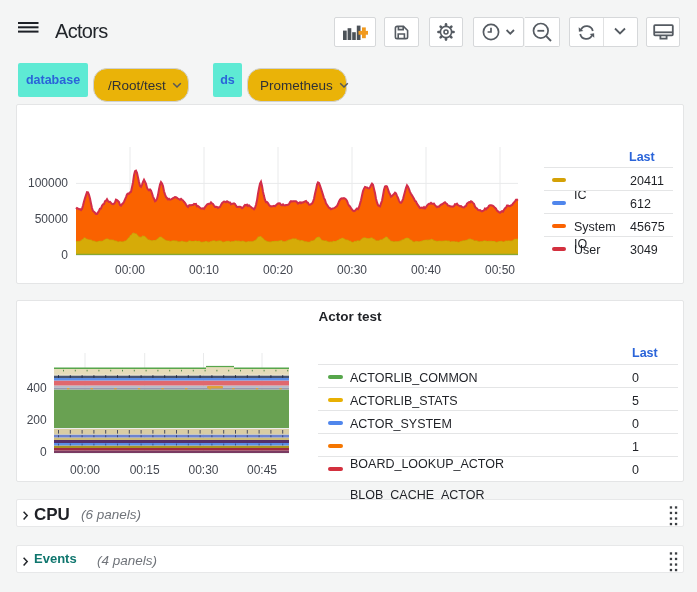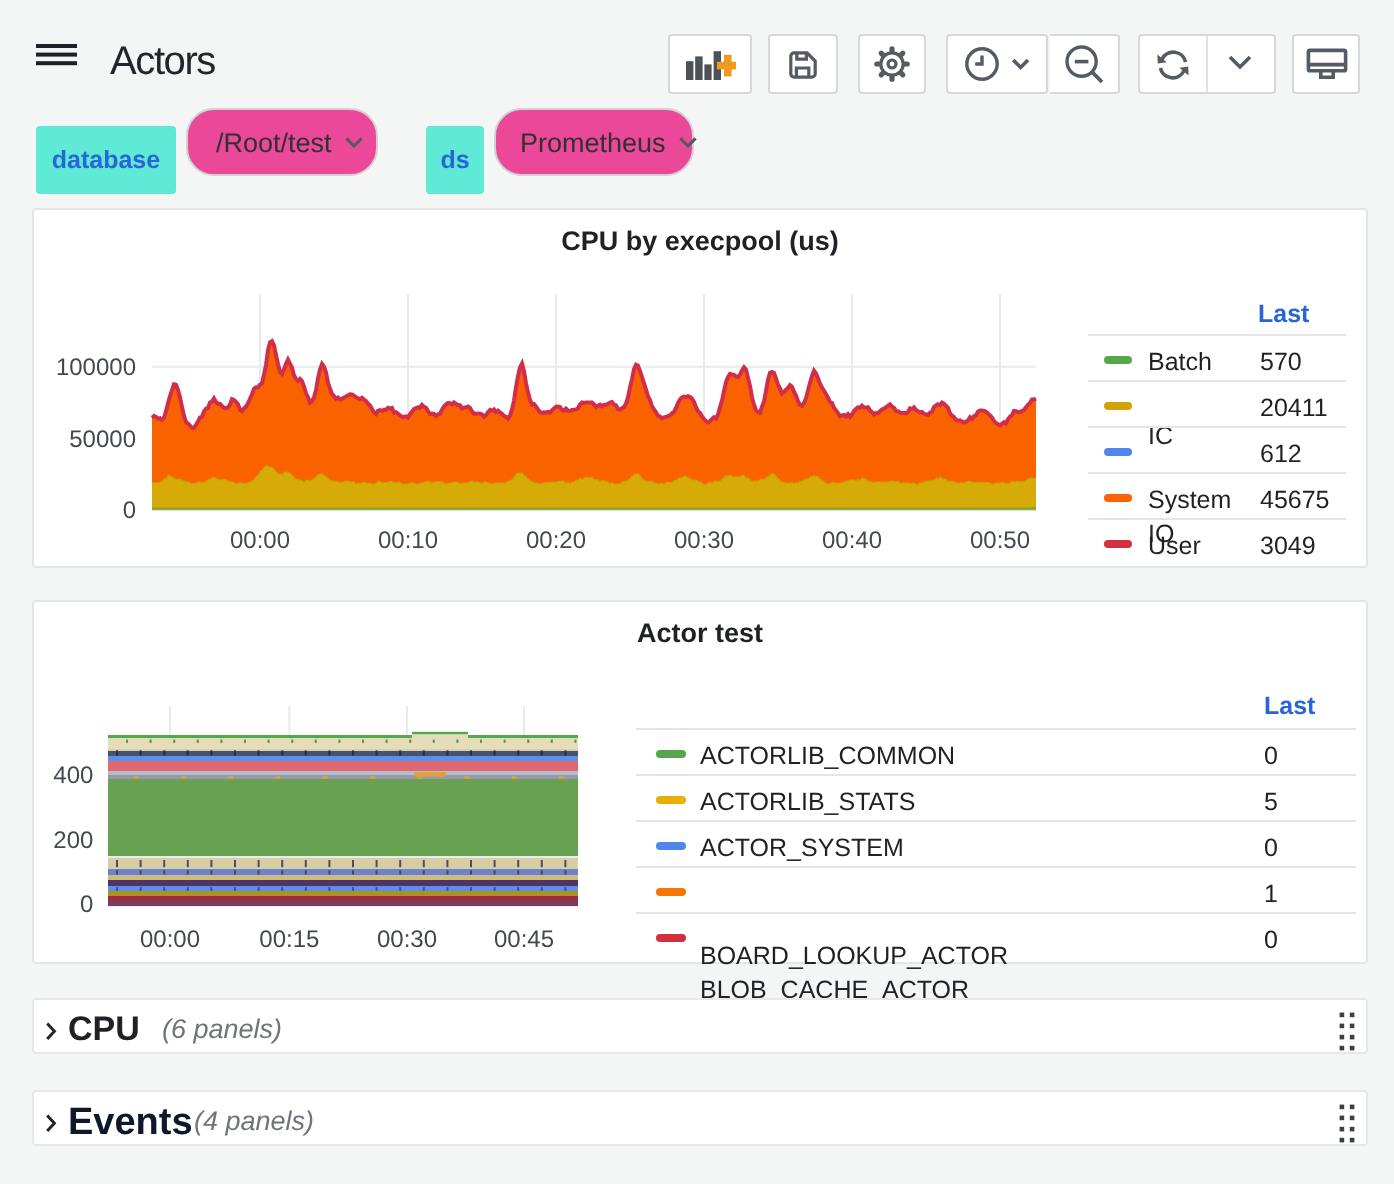--- a/index.html
+++ b/index.html
@@ -3,21 +3,21 @@
 <style>
 * { margin:0; padding:0; box-sizing:border-box; }
 html,body { width:697px; height:592px; background:#f4f5f5; font-family:"Liberation Sans",sans-serif; overflow:hidden; -webkit-font-smoothing:antialiased; }
 .abs { position:absolute; }
 
 #topbar { position:absolute; left:0; top:0; width:697px; height:56px; }
 #title { position:absolute; left:55px; top:19.5px; font-size:20px; color:#22262b; letter-spacing:-0.7px; }
 .tbtn { position:absolute; top:17px; height:30px; background:#fff; border:1px solid #d6d8da; border-radius:2px; display:flex; align-items:center; justify-content:center; }
 
 .varlabel { position:absolute; top:63px; height:34px; background:#5eead4; border-radius:2px; color:#2a64d9; font-size:12.5px; font-weight:bold; display:flex; align-items:center; justify-content:center; }
-.varsel { position:absolute; top:54px; height:34px; background:#ec4899; border:1px solid #cfd1d3; border-radius:14px; color:#2f3136; font-size:13.5px; display:flex; align-items:center; justify-content:space-between; padding:0 10px 0 14px; }
+.varsel { position:absolute; top:68px; height:34px; background:#eab308; border:1px solid #cfd1d3; border-radius:14px; color:#2f3136; font-size:13.5px; display:flex; align-items:center; justify-content:space-between; padding:0 10px 0 14px; }
 
 .panel { position:absolute; left:16px; width:668px; background:#fff; border:1px solid #e4e5e6; border-radius:2px; }
 .ptitle { position:absolute; width:100%; text-align:center; top:8px; font-size:13.5px; font-weight:bold; color:#1f2126; }
 .row { position:absolute; left:16px; width:668px; height:28px; background:#fff; border:1px solid #e7e8e9; border-radius:2px; }
 </style></head>
 <body>
 
 <div id="topbar">
   <svg class="abs" style="left:18px;top:22px" width="20.5" height="11" viewBox="0 0 20.5 11">
     <rect x="0" y="0" width="20.5" height="2" fill="#1d2127"></rect>
@@ -106,21 +106,20 @@
     </svg>
 </div>
 <div class="varlabel" style="left:213px;width:29px;">ds</div>
 <div class="varsel" style="left:247px;width:100px;padding-left:12px;">Prometheus
   <svg style="margin-left:6px;flex-shrink:0" width="10" height="7" viewBox="0 0 10 7" fill="none" stroke="#55585c" stroke-width="1.5">
       <path d="M1.2 1.2 l3.8 3.8 3.8-3.8"></path>
     </svg>
 </div>
 
 <div class="panel" style="top:104px;height:180px;">
-  <div class="ptitle">CPU by execpool (us)</div>
   <svg class="abs" style="left:0;top:0" width="665" height="178" viewBox="16 104 665 178">
 
     <g stroke="#e9eaeb" stroke-width="1">
       <line x1="75" y1="182.4" x2="517" y2="182.4"></line>
       <line x1="75" y1="218.2" x2="517" y2="218.2"></line>
       <line x1="129" y1="146" x2="129" y2="254"></line>
       <line x1="203" y1="146" x2="203" y2="254"></line>
       <line x1="277" y1="146" x2="277" y2="254"></line>
       <line x1="351" y1="146" x2="351" y2="254"></line>
       <line x1="425" y1="146" x2="425" y2="254"></line>
@@ -143,25 +142,20 @@
       <text x="277" y="272.8" text-anchor="middle">00:20</text>
       <text x="351" y="272.8" text-anchor="middle">00:30</text>
       <text x="425" y="272.8" text-anchor="middle">00:40</text>
       <text x="499" y="272.8" text-anchor="middle">00:50</text>
     </g>
   </svg>
 
   <div class="abs" style="left:527px;top:41px;width:129px;font-size:12.5px;color:#1f2126;">
     <div style="height:21px;position:relative;">
         <span style="position:absolute;left:85px;top:4px;color:#2a64d9;font-weight:bold;">Last</span>
-      </div>
-    <div style="border-top:1px solid #e4e5e6;height:23px;position:relative;">
-      <span style="position:absolute;left:8px;top:10px;width:14px;height:4px;border-radius:2px;background:#56a64b;"></span>
-      <span style="position:absolute;left:30px;top:6px;">Batch</span>
-        <span style="position:absolute;left:86px;top:6px;">570</span>
       </div>
     <div style="border-top:1px solid #e4e5e6;height:23px;position:relative;">
       <span style="position:absolute;left:8px;top:10px;width:14px;height:4px;border-radius:2px;background:#d4a106;"></span>
       <span style="position:absolute;left:30px;top:20px;">IC</span>
         <span style="position:absolute;left:86px;top:6px;">20411</span>
       </div>
     <div style="border-top:1px solid #e4e5e6;height:23px;position:relative;">
       <span style="position:absolute;left:8px;top:10px;width:14px;height:4px;border-radius:2px;background:#5086ec;"></span>
       <span style="position:absolute;left:30px;top:6px;margin-top:40px;">IO</span>
         <span style="position:absolute;left:86px;top:6px;">612</span>
@@ -353,21 +347,21 @@
       <span style="position:absolute;left:32px;top:6px;">ACTOR_SYSTEM</span>
         <span style="position:absolute;left:314px;top:6px;">0</span>
       </div>
     <div style="border-top:1px solid #e4e5e6;height:23px;position:relative;">
       <span style="position:absolute;left:10px;top:10px;width:15px;height:4px;border-radius:2px;background:#f57600;"></span>
       <span style="position:absolute;left:32px;top:6px;margin-top:48px;">BLOB_CACHE_ACTOR</span>
         <span style="position:absolute;left:314px;top:6px;">1</span>
       </div>
     <div style="border-top:1px solid #e4e5e6;height:23px;position:relative;">
       <span style="position:absolute;left:10px;top:10px;width:15px;height:4px;border-radius:2px;background:#d3303e;"></span>
-      <span style="position:absolute;left:32px;top:14px;">BOARD_LOOKUP_ACTOR</span>
+      <span style="position:absolute;left:32px;top:0;">BOARD_LOOKUP_ACTOR</span>
         <span style="position:absolute;left:314px;top:6px;">0</span>
       </div>
   </div>
 </div>
 
 <div class="row" style="top:499px;">
   <svg class="abs" style="left:4px;top:10.5px" width="9" height="11" viewBox="0 0 9 11" fill="none" stroke="#23262b" stroke-width="1.5">
       <path d="M2.6 0.7 l3.6 3.9 -3.6 3.9"></path>
     </svg>
   <span class="abs" style="left:17px;top:5px;font-size:17px;font-weight:bold;color:#1f2126;">CPU</span>
@@ -380,21 +374,21 @@
     <rect x="0.8" y="11.4" width="2.3" height="2.3"></rect>
       <rect x="5.9" y="11.4" width="2.3" height="2.3"></rect>
     <rect x="0.8" y="16.9" width="2.3" height="2.3"></rect>
       <rect x="5.9" y="16.9" width="2.3" height="2.3"></rect>
   </svg>
 </div>
 <div class="row" style="top:545px;">
   <svg class="abs" style="left:4px;top:10.5px" width="9" height="11" viewBox="0 0 9 11" fill="none" stroke="#23262b" stroke-width="1.5">
       <path d="M2.6 0.7 l3.6 3.9 -3.6 3.9"></path>
     </svg>
-  <span class="abs" style="left:17px;top:5px;font-size:19px;font-weight:bold;color:#0f172a;">Events</span>
+  <span class="abs" style="left:17px;top:5px;font-size:13px;font-weight:bold;color:#0f766e;">Events</span>
   <span class="abs" style="left:80px;top:7px;font-size:13.5px;font-style:italic;color:#70747a;">(4 panels)</span>
   <svg class="abs" style="left:652px;top:6px" width="11" height="20" viewBox="0 0 11 20" fill="#3c3f43">
     <rect x="0.8" y="0.3" width="2.3" height="2.3"></rect>
       <rect x="5.9" y="0.3" width="2.3" height="2.3"></rect>
     <rect x="0.8" y="5.8" width="2.3" height="2.3"></rect>
       <rect x="5.9" y="5.8" width="2.3" height="2.3"></rect>
     <rect x="0.8" y="11.4" width="2.3" height="2.3"></rect>
       <rect x="5.9" y="11.4" width="2.3" height="2.3"></rect>
     <rect x="0.8" y="16.9" width="2.3" height="2.3"></rect>
       <rect x="5.9" y="16.9" width="2.3" height="2.3"></rect>

